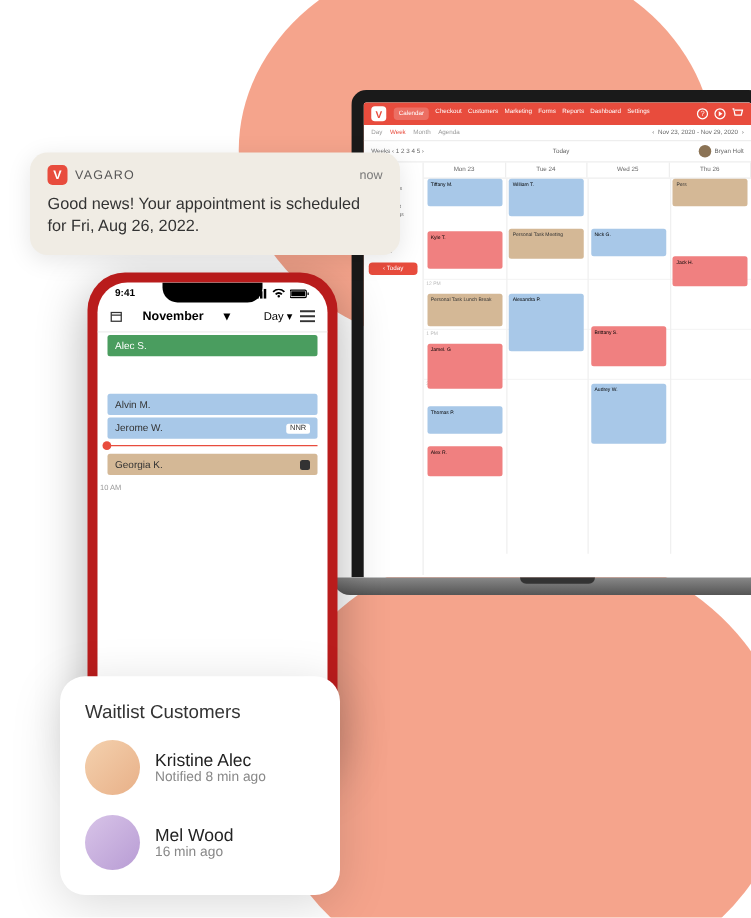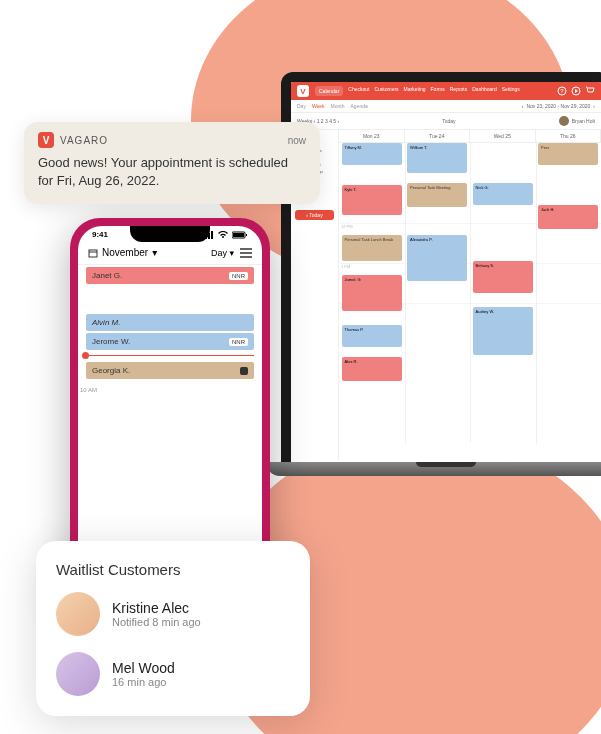--- a/index.html
+++ b/index.html
@@ -10,27 +10,27 @@
 
 .notif{position:absolute;top:122px;left:24px;width:296px;background:#f0ece4;border-radius:14px;padding:10px 14px 14px;box-shadow:0 4px 20px rgba(0,0,0,0.1);z-index:30}
 .notif-head{display:flex;align-items:center;justify-content:space-between;margin-bottom:6px}
 .notif-brand{display:flex;align-items:center;gap:6px}
 .notif-logo{width:16px;height:16px;background:#e84c3d;border-radius:4px;display:flex;align-items:center;justify-content:center;color:#fff;font-size:10px;font-weight:bold}
 .notif-name{font-size:10px;letter-spacing:1px;color:#555}
 .notif-time{font-size:10px;color:#777}
 .notif-body{font-size:13px;color:#333;line-height:1.4}
 
 
-.phone{position:absolute;top:218px;left:70px;width:200px;height:400px;background:#be185d;border-radius:30px;padding:8px;z-index:20;box-shadow:0 10px 40px rgba(0,0,0,0.3)}
+.phone{position:absolute;top:218px;left:70px;width:200px;height:400px;background:#b91c1c;border-radius:30px;padding:8px;z-index:20;box-shadow:0 10px 40px rgba(0,0,0,0.3)}
 .phone-inner{width:100%;height:100%;background:#fff;border-radius:24px;overflow:hidden;position:relative}
 .notch{position:absolute;top:0;left:50%;transform:translateX(-50%);width:80px;height:16px;background:#000;border-radius:0 0 12px 12px;z-index:5}
 .status-bar{display:flex;justify-content:space-between;padding:4px 14px 2px;font-size:8px;font-weight:600}
 .status-icons{display:flex;gap:3px;align-items:center}
 .phone-header{display:flex;justify-content:space-between;align-items:center;padding:6px 10px;border-bottom:1px solid #eee}
-.ph-left{display:flex;align-items:center;gap:4px;font-size:10px;font-weight:400}
+.ph-left{display:flex;align-items:center;gap:16px;font-size:10px;font-weight:700}
 .ph-right{display:flex;align-items:center;gap:6px;font-size:9px}
 .phone-sub{display:flex;align-items:center;padding:4px 10px;gap:8px}
 .ph-date{color:#e84c3d;font-size:16px;font-weight:500;line-height:1}
 .ph-day{font-size:7px;color:#999}
 .ph-user{flex:1;text-align:center}
 .ph-avatar{width:18px;height:18px;border-radius:50%;background:linear-gradient(135deg,#8b7355,#6b5335);display:inline-block}
 .ph-username{font-size:7px;color:#666;display:block}
 .appt-list{position:relative}
 .appt{margin:2px 8px;padding:4px 6px;border-radius:2px;font-size:8px;color:#333;position:relative;display:flex;justify-content:space-between;align-items:center}
 .appt.green{background:#4a9d5f;color:#fff}
@@ -73,21 +73,21 @@
 .cal-day{flex:1;text-align:center;padding:3px 0;font-size:5px;color:#666;border-right:1px solid #eee}
 .cal-body{position:relative;height:300px}
 .cal-col{position:absolute;top:0;bottom:0;border-right:1px solid #f0f0f0}
 .cal-hour{position:absolute;left:0;right:0;border-top:1px solid #f5f5f5;font-size:4px;color:#bbb;padding-left:2px}
 .ev{position:absolute;border-radius:2px;padding:2px 3px;font-size:4px;overflow:hidden}
 .ev.blue{background:#a8c8e8}
 .ev.red{background:#f08080}
 .ev.tan{background:#d4b896;color:#333}
 
 
-.waitlist{position:absolute;bottom:18px;left:36px;width:274px;background:#fff;border-radius:20px;padding:20px;box-shadow:0 8px 40px rgba(0,0,0,0.15);z-index:40}
+.waitlist{position:absolute;bottom:18px;left:48px;width:224px;background:#fff;border-radius:20px;padding:20px;box-shadow:0 8px 40px rgba(0,0,0,0.15);z-index:40}
 .wl-title{font-size:15px;font-weight:500;color:#333;margin-bottom:14px}
 .wl-item{display:flex;align-items:center;gap:12px;margin-bottom:16px}
 .wl-item:last-child{margin-bottom:0}
 .wl-av{width:44px;height:44px;border-radius:50%;background:#ddd;flex-shrink:0}
 .wl-av.a1{background:linear-gradient(135deg,#f4d1ae,#e8b088)}
 .wl-av.a2{background:linear-gradient(135deg,#7fb89c,#5a9478)}
 .wl-av.a3{background:linear-gradient(135deg,#d8c4e8,#b89cd4)}
 .wl-name{font-size:14px;color:#222;font-weight:400}
 .wl-sub{font-size:11px;color:#888}
 
@@ -264,25 +264,24 @@
       <div class="ph-right">
         <span><span>Day</span> ▾</span>
         <svg width="12" height="10">
             <path d="M0 1h12M0 5h12M0 9h12" stroke="#333" stroke-width="1.5"></path>
           </svg>
       </div>
     </div>
     <div class="appt-list" id="appt-list">
       <div class="now-line"></div>
       <div class="time-label" style="top:120px">10 AM</div>
-        <div class="appt red" style="margin-top: 2px;">
-          <span>Janet G.</span>
-          <span class="appt-badge">NNR</span>
-        </div>
-        <div class="appt blue" style="margin-top: 30px; font-style: italic;">
+    <div class="appt green" style="margin-top: 2px;">
+          <span>Alec S.</span>
+        </div>
+        <div class="appt blue" style="margin-top: 30px;">
           <span>Alvin M.</span>
         </div>
         <div class="appt blue" style="margin-top: 2px; align-items: center;">
           <span>Jerome W.</span>
           <span class="appt-badge">NNR</span>
         </div>
         <div class="appt tan" style="margin-top: 12px;">
           <span>Georgia K.</span>
           <span class="appt-dot"></span>
         </div>

